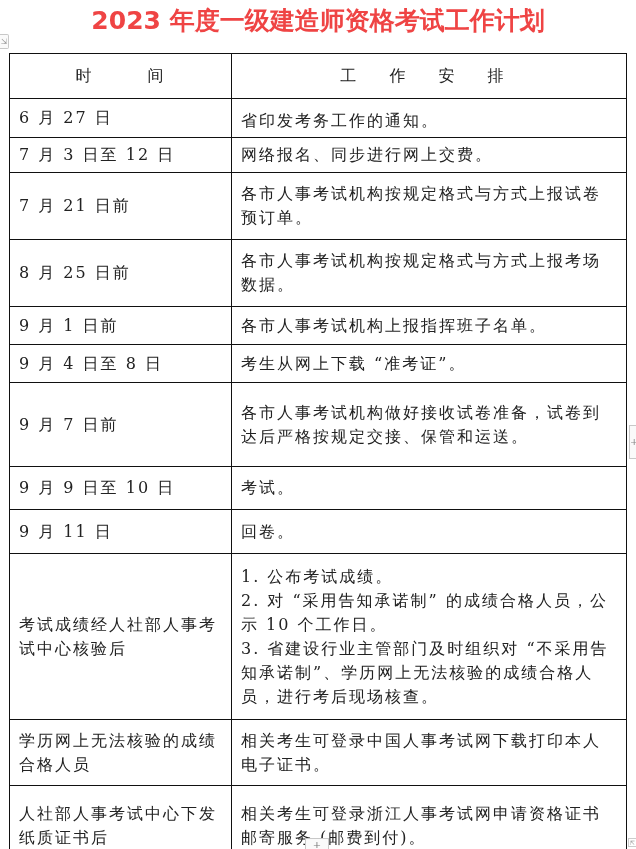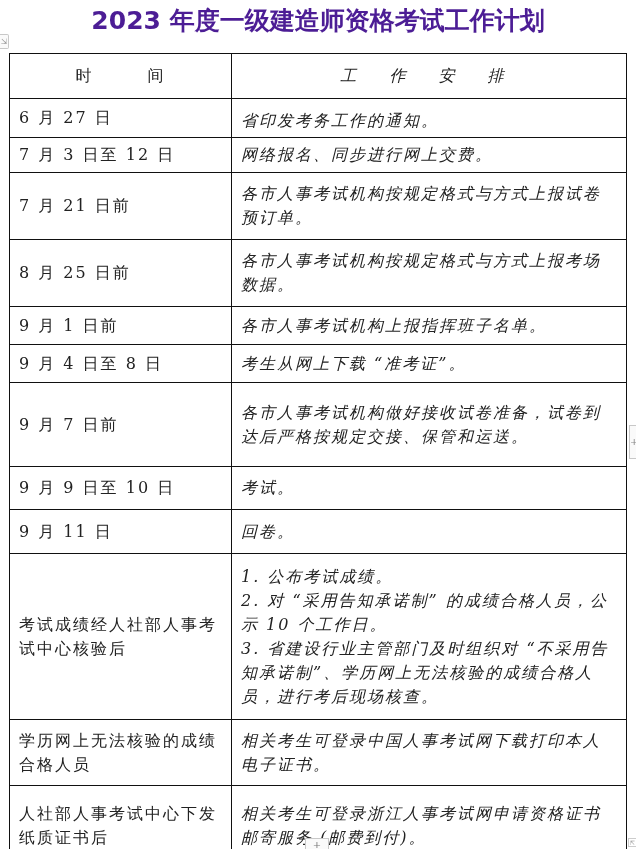--- a/index.html
+++ b/index.html
@@ -1,30 +1,30 @@
 <!DOCTYPE html>
 <html><head>
 <meta charset="utf-8">
 <style>
   html, body { margin: 0; padding: 0; background: #ffffff; }
   body { width: 636px; height: 849px; position: relative; overflow: hidden;
          font-family: "DejaVu Serif", "Liberation Serif", serif; color: #1a1a1a; }
   .title { position: absolute; left: 0; top: 4px; width: 636px; text-align: center;
            font-family: "DejaVu Sans", "Liberation Sans", sans-serif; font-weight: bold;
-           font-size: 25px; letter-spacing: 0px; color: #4c1d95; line-height: 34px; }
+           font-size: 25px; letter-spacing: 0px; color: #ef4444; line-height: 34px; }
   .move-handle { position: absolute; left: 0; top: 34px; width: 8px; height: 13px;
                  border: 1px solid #c8c8c8; border-left: none; border-radius: 0 2px 2px 0;
                  background: #fafafa; font-size: 8px; line-height: 13px; color: #999;
                  text-align: center; overflow: hidden; }
   table.plan { position: absolute; left: 9px; top: 53px; width: 617px;
                border-collapse: collapse; table-layout: fixed; }
   table.plan td { border: 1.5px solid #111; padding: 0 9px; vertical-align: middle;
                   font-size: 16px; line-height: 24px; color: #222; letter-spacing: 2px; }
   table.plan td.c1 { width: 203px; }
-  table.plan td.c2 { width: 376px; font-style: italic; }
+  table.plan td.c2 { width: 376px; }
   .hdr td { text-align: center; font-size: 13px; color: #444; letter-spacing: 0; height: 44px; }
   .hdr .sp1 { word-spacing: 40px; margin-top: 44px; }
   .hdr .sp2 { letter-spacing: 14px; }
   .multi { white-space: normal; }
   .add-col { position: absolute; left: 629px; top: 425px; width: 7px; height: 32px;
              border: 1px solid #c8c8c8; border-right: none; background: #fafafa;
              font-size: 10px; color: #888; line-height: 32px; text-align: left; overflow: hidden; }
   .add-row { position: absolute; left: 305px; top: 838px; width: 22px; height: 11px;
              border: 1px solid #c8c8c8; border-bottom: none; background: #fafafa;
              font-size: 10px; color: #777; line-height: 11px; text-align: center; }

